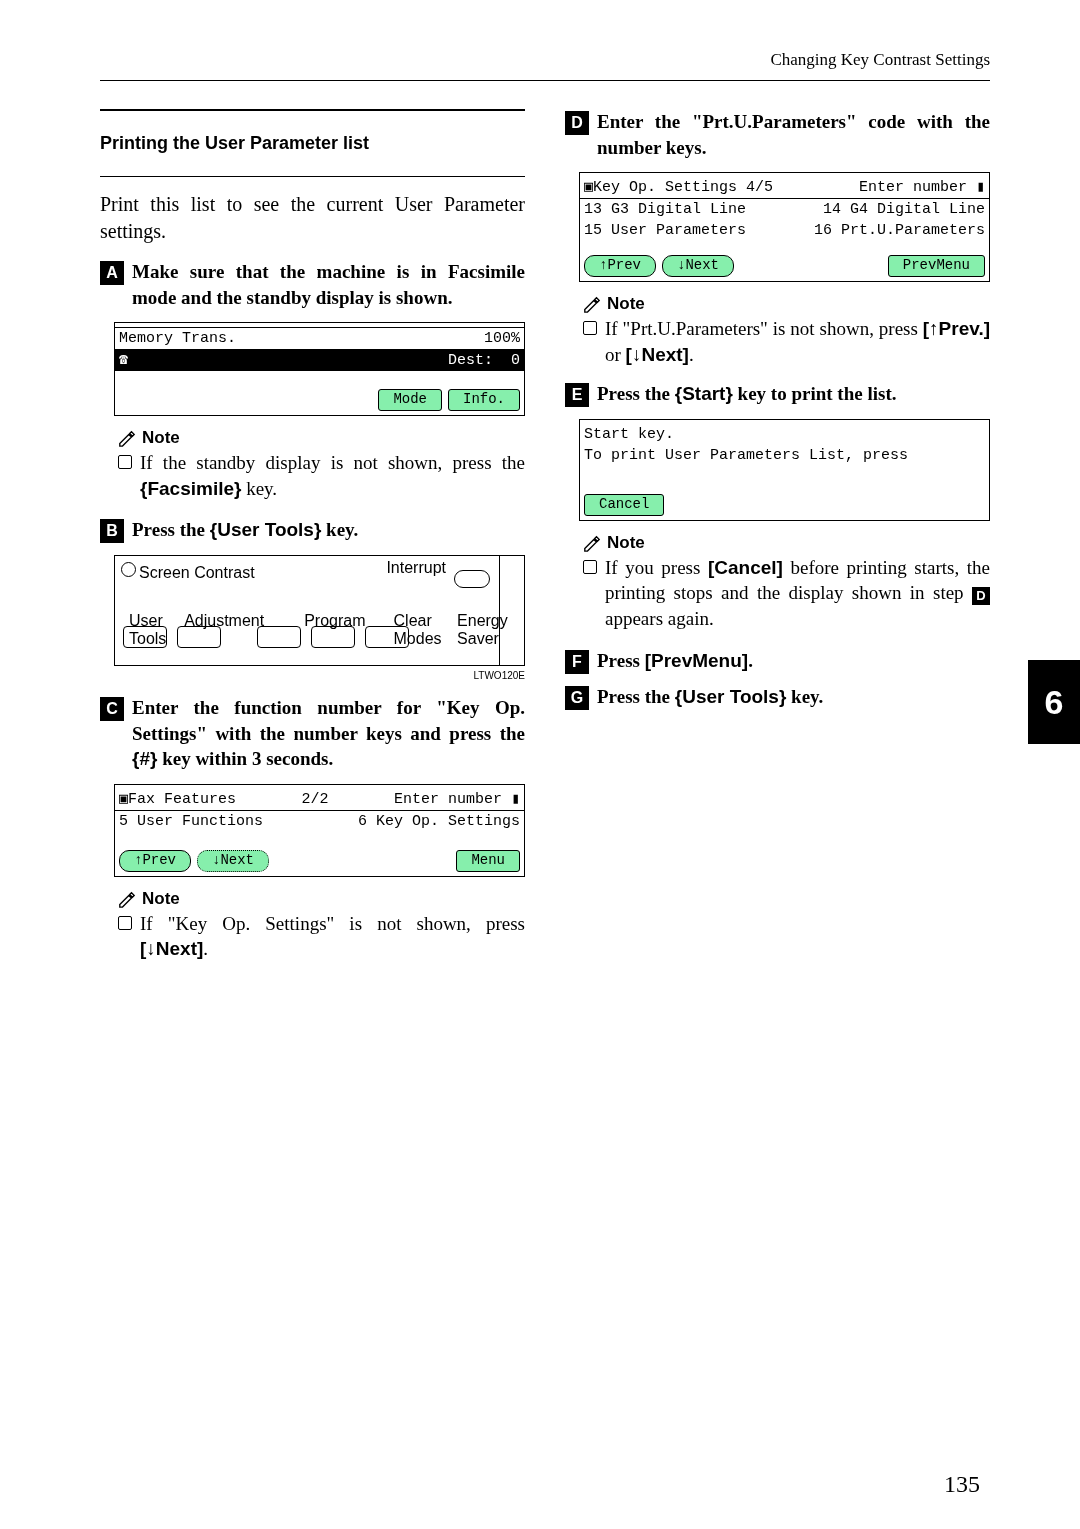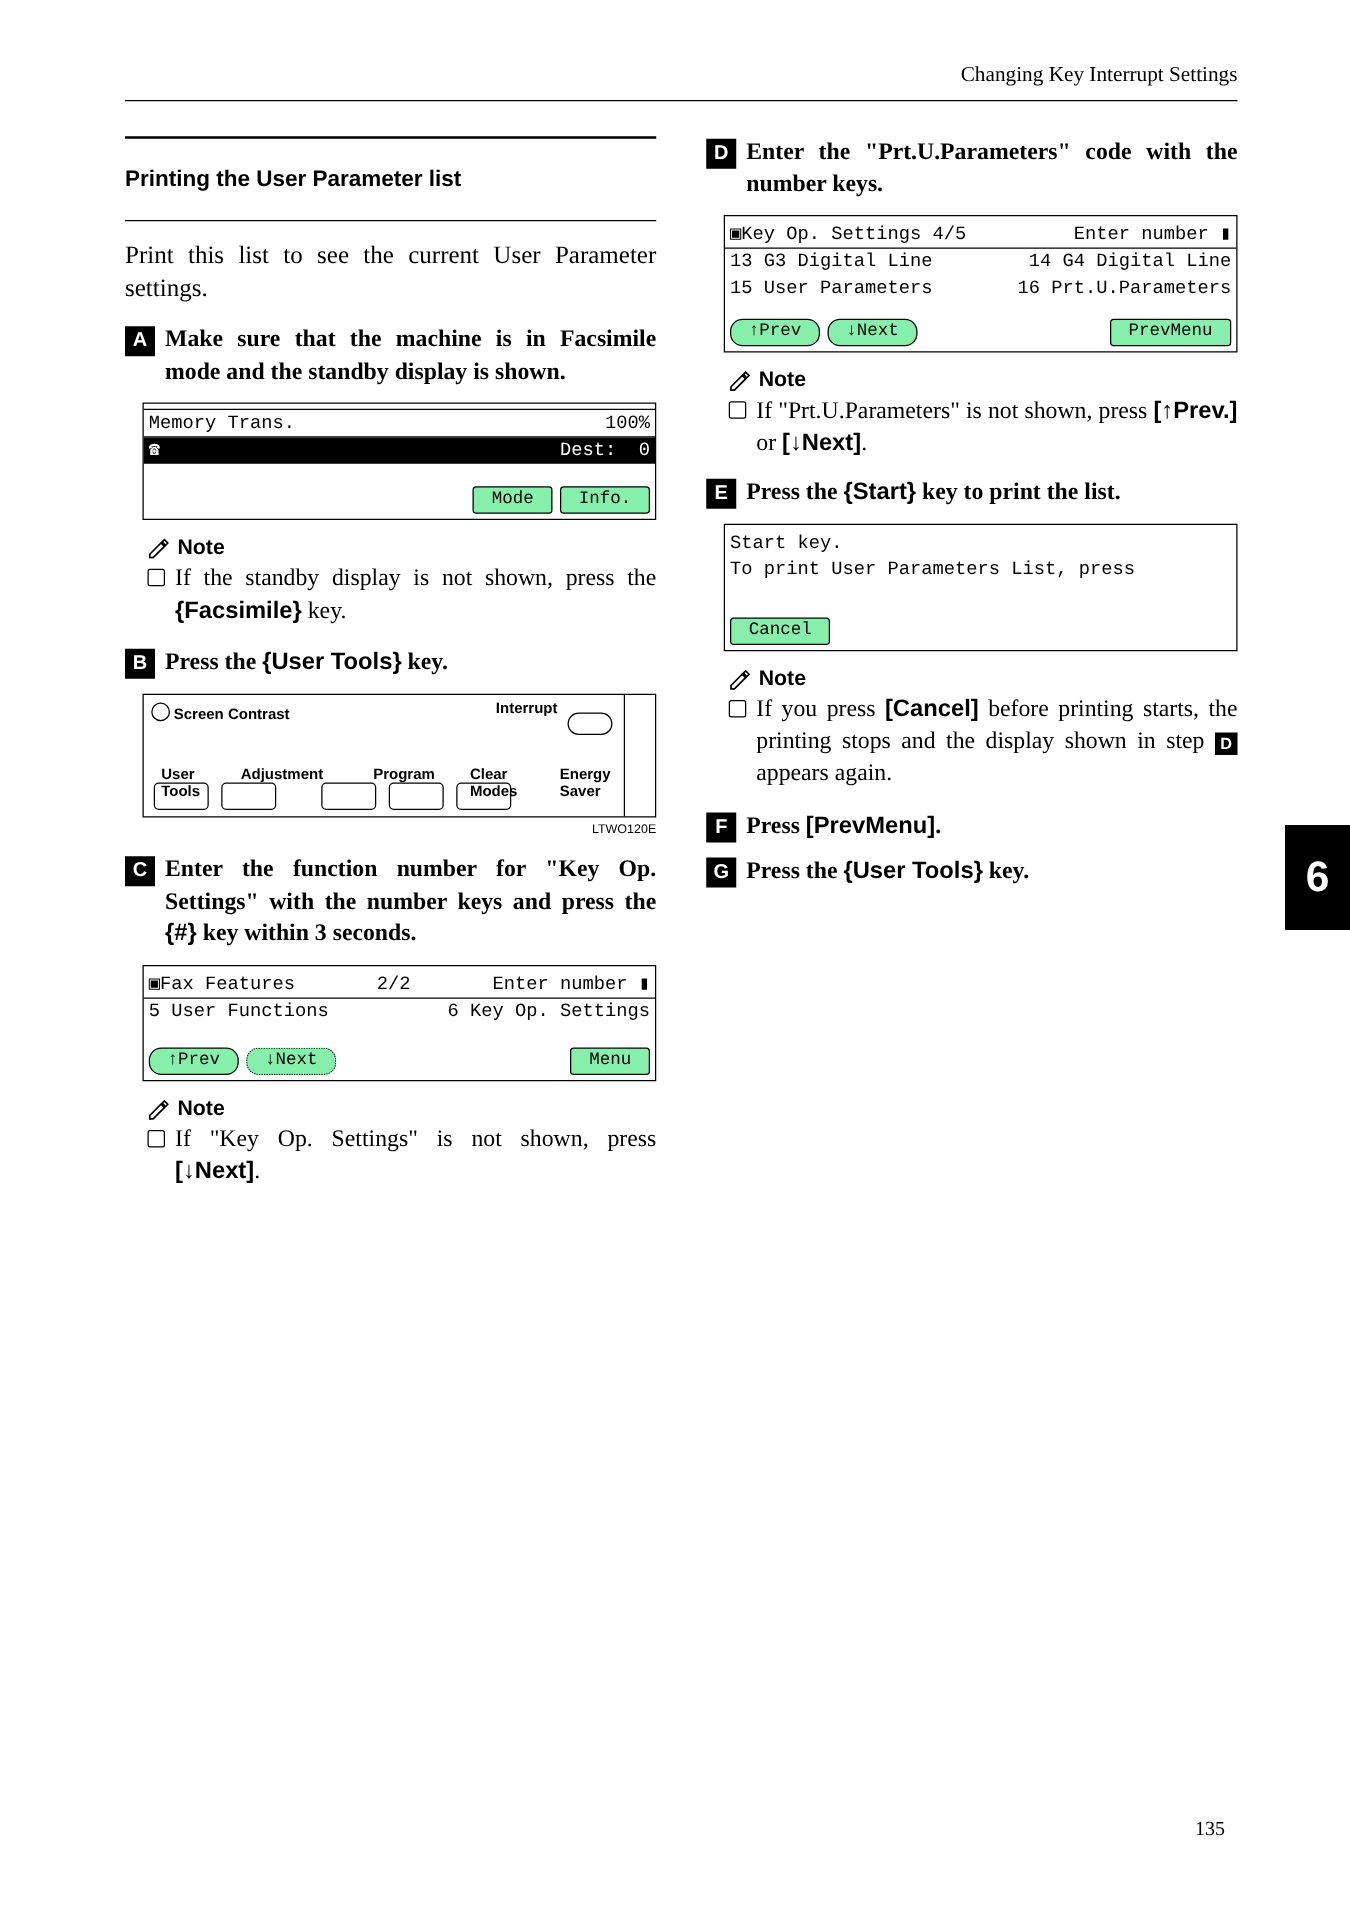--- a/index.html
+++ b/index.html
@@ -139,25 +139,25 @@
   }
   .note-text { flex: 1; }
   .keycap {
     font-family: Arial, sans-serif;
     font-weight: bold;
   }
   .bracket { font-family: Arial, sans-serif; font-weight: bold; }
   .panel-figure {
     border: 1px solid #000;
     margin: 12px 0 4px 14px;
-    height: 99px;
+    height: 111px;
     position: relative;
     font-family: Arial, sans-serif;
-    font-size: 12px;
-    font-weight: bold;
+    font-size: 16px;
+    font-weight: normal;
   }
   .panel-figure .dial {
     position: absolute;
     left: 6px; top: 6px;
     width: 15px; height: 15px;
     border: 1.5px solid #000;
     border-radius: 50%;
   }
   .panel-figure .sc-label {
     position: absolute;
@@ -214,29 +214,29 @@
     background: #000;
     color: #fff;
     font-family: Arial, sans-serif;
     font-weight: bold;
     font-size: 34px;
     text-align: center;
     line-height: 84px;
   }
   .page-num {
     position: absolute;
-    bottom: 56px;
+    bottom: 31px;
     right: 100px;
-    font-size: 16px;
+    font-size: 24px;
   }
 </style>
 </head>
 <body>
 
-<div class="header-row">Changing Key Interrupt Settings</div>
+<div class="header-row">Changing Key Contrast Settings</div>
 <div class="header-rule"></div>
 
 <div class="columns">
 
   <div class="col">
     <div class="section-title">Printing the User Parameter list</div>
     <div class="intro">Print this list to see the current User Parameter settings.</div>
 
     <div class="step">
       <div class="step-num">A</div>

